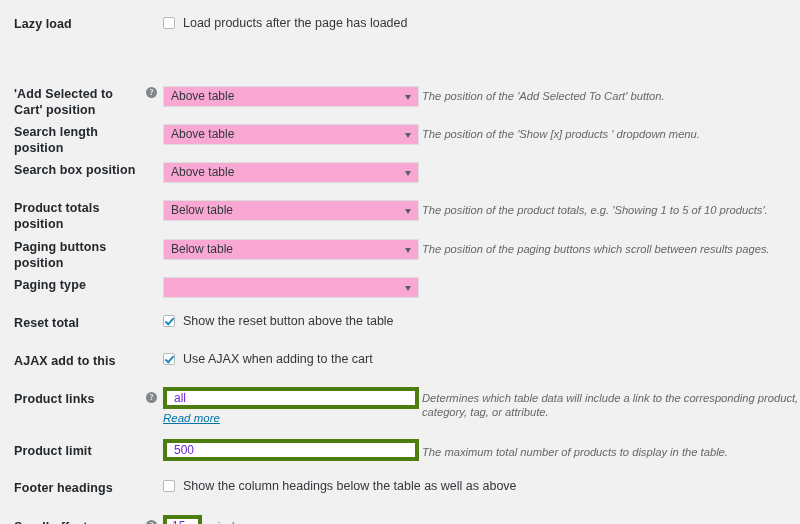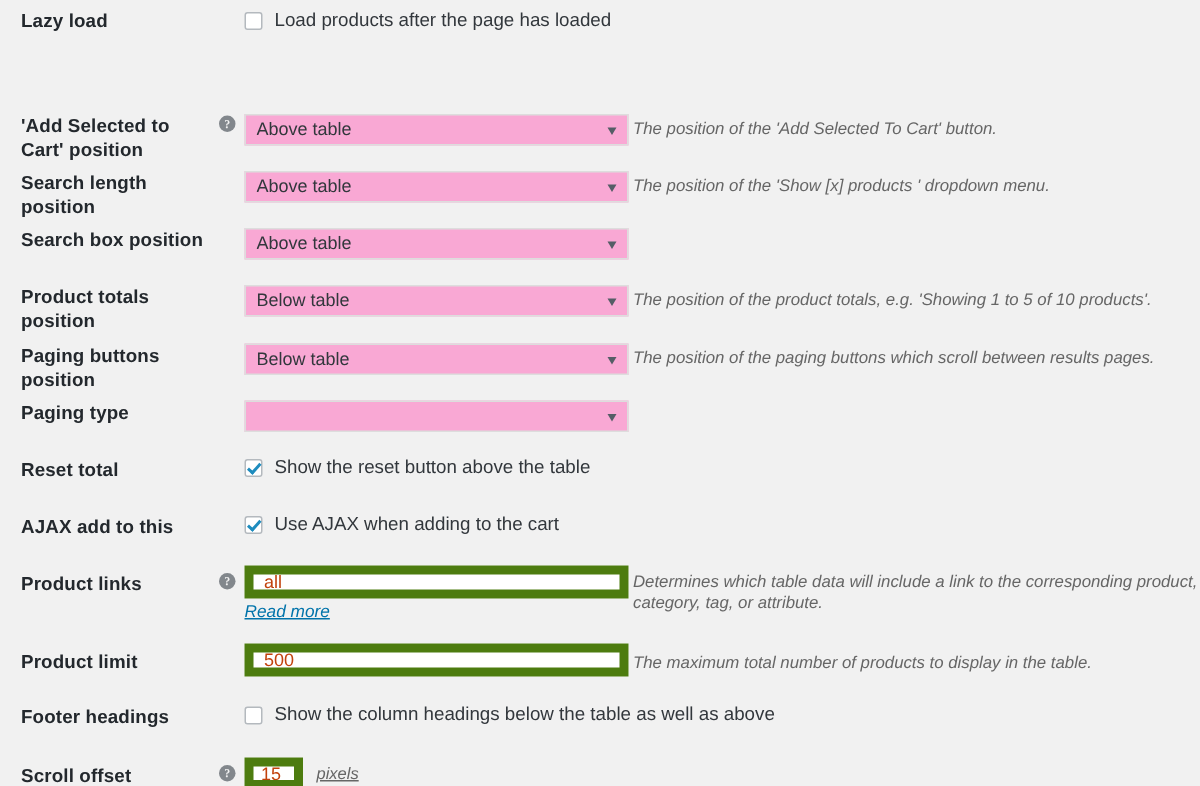--- a/index.html
+++ b/index.html
@@ -14,20 +14,21 @@
     font-size: 13px;
     color: #444444;
     overflow: hidden;
     position: relative;
   }
 
   .settings-form {
     position: relative;
     width: 800px;
     height: 486px;
+    margin-top: 10px;
   }
 
   
   .row {
     position: absolute;
     left: 0;
     width: 800px;
   }
   .row-label {
     position: absolute;
@@ -59,21 +60,21 @@
   }
   .field-area {
     position: absolute;
     left: 163px;
     top: 0;
   }
 
   
   .cb-line {
     display: flex;
-    align-items: center;
+    align-items: flex-start;
   }
   .checkbox {
     width: 12px;
     height: 12px;
     border: 1px solid #b4b9be;
     background: #fff;
     box-sizing: border-box;
     border-radius: 2px;
     position: relative;
     flex: 0 0 auto;
@@ -155,25 +156,25 @@
     border-left: 3.5px solid transparent;
     border-right: 3.5px solid transparent;
     border-top: 5px solid #555d66;
   }
 
   
   .text-input {
     width: 256px;
     height: 22px;
     background: #ffffff;
-    border: 6px solid #4d7c0f;
+    border: 4px solid #4d7c0f;
     box-sizing: border-box;
     font-family: "Liberation Sans", sans-serif;
     font-size: 12px;
-    color: #c2410c;
+    color: #6d28d9;
     padding: 0 7px;
     line-height: 20px;
     outline: none;
   }
   .text-input.small {
     width: 39px;
     height: 21px;
     padding: 0 5px;
   }
   .unit {

